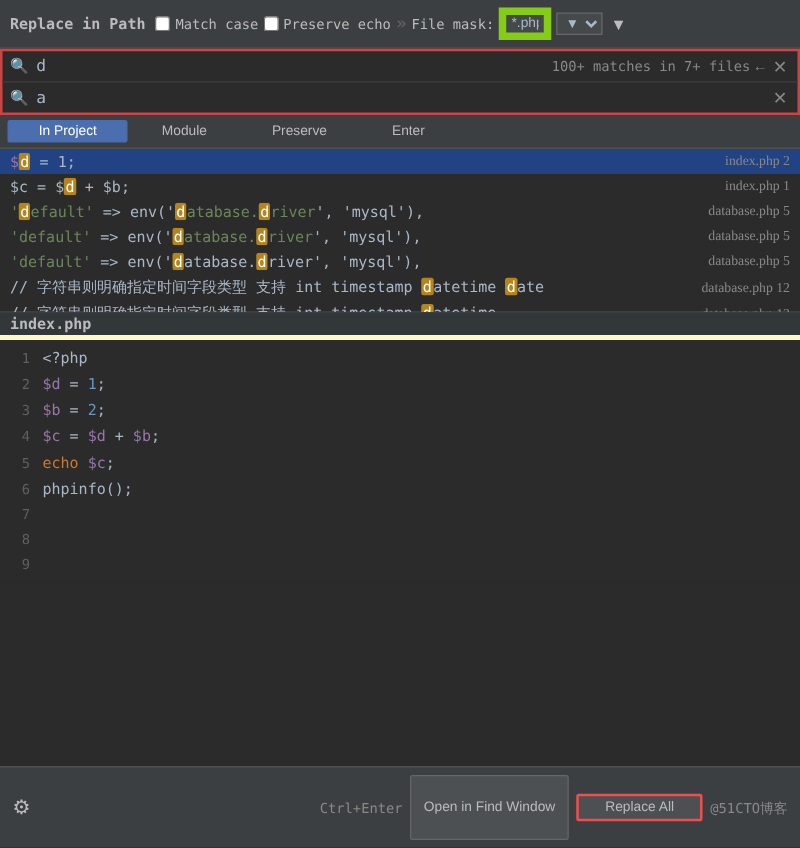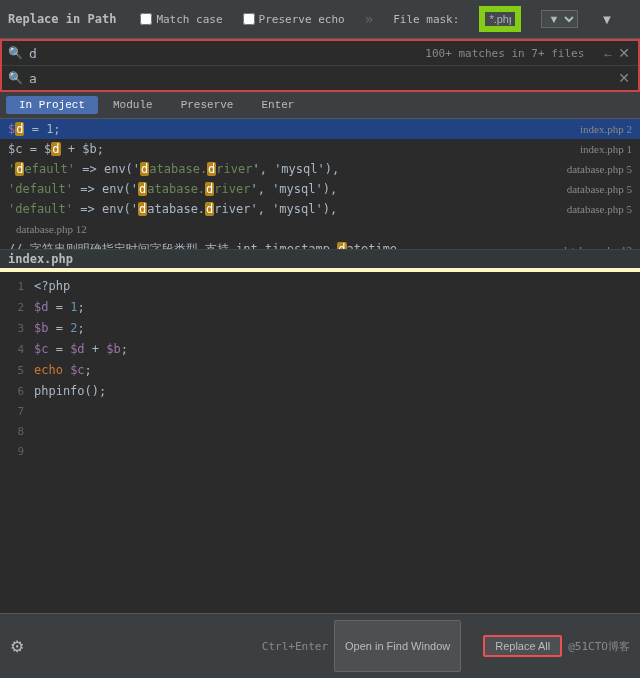--- a/index.html
+++ b/index.html
@@ -12,21 +12,21 @@
       color: #a9b7c6;
       overflow: hidden;
     }
 
     
     .toolbar {
       background: #3c3f41;
       padding: 6px 8px;
       display: flex;
       align-items: center;
-      gap: 20px;
+      gap: 4px;
       border-bottom: 1px solid #555;
     }
     .toolbar-title {
       color: #bbb;
       font-size: 12px;
       font-weight: bold;
       margin-right: 4px;
     }
     .checkbox-group {
       display: flex;
@@ -98,21 +98,21 @@
       border: none;
       outline: none;
       color: #a9b7c6;
       font-size: 13px;
       font-family: inherit;
       flex: 1;
     }
     .match-count {
       color: #888;
       font-size: 11px;
-      margin-right: 16px;
+      margin-right: 0;
       text-align: right;
     }
     .arrow-btn {
       background: none;
       border: none;
       color: #888;
       cursor: pointer;
       font-size: 12px;
       padding: 0 2px;
     }
@@ -128,28 +128,27 @@
     
     .scope-tabs {
       background: #3c3f41;
       display: flex;
       align-items: center;
       padding: 4px 6px;
       gap: 2px;
       border-bottom: 1px solid #555;
     }
     .scope-tab {
-      padding: 2px 12px;
+      padding: 2px 24px;
       font-size: 11px;
       cursor: pointer;
       border: 1px solid transparent;
       border-radius: 2px;
       color: #bbb;
       background: none;
-      font-family: Liberation Mono, monospace;
     }
     .scope-tab.active {
       background: #4b6eaf;
       color: #fff;
       border: 1px solid #4b6eaf;
     }
     .result-row {
       display: flex;
       align-items: center;
       padding: 2px 8px;
@@ -255,24 +254,23 @@
       font-size: 11px;
       padding: 19px 10px;
       cursor: pointer;
       border-radius: 2px;
     }
     .replace-all-btn {
       background: #4c5052;
       border: 2px solid #f04f4f;
       color: #bbb;
       font-size: 11px;
-      padding: 3px 10px;
+      padding: 3px 21px;
       cursor: pointer;
       border-radius: 2px;
-      margin-left: 16px;
     }
     .watermark {
       color: #888;
       font-size: 11px;
     }
 
     .results-section {
       max-height: 130px;
       overflow-y: auto;
     }
@@ -351,20 +349,23 @@
     </span>
     <span class="result-file">database.php 5</span>
   </div>
   <div class="result-row">
     <span class="result-code">
       <span style="color:#6a8759">'default'</span><span style="color:#a9b7c6">   =&gt; env('<span style="background:#b5841b;color:#fff;border-radius:2px;padding:0 1px;">d</span>atabase.<span style="background:#b5841b;color:#fff;border-radius:2px;padding:0 1px;">d</span>river', 'mysql'),</span>
     </span>
     <span class="result-file">database.php 5</span>
   </div>
   <div class="result-row">
+    <span class="result-code">
+      <span style="color:#a9b7c6">// 字符串则明确指定时间字段类型 支持 int timestamp <span style="background:#b5841b;color:#fff;border-radius:2px;padding:0 1px;">d</span>atetime <span style="background:#b5841b;color:#fff;border-radius:2px;padding:0 1px;">d</span>ate</span>
+    </span>
     <span class="result-file">database.php 12</span>
   </div>
   <div class="result-row">
     <span class="result-code">
       <span style="color:#a9b7c6">// 字符串则明确指定时间字段类型 支持 int timestamp <span style="background:#b5841b;color:#fff;border-radius:2px;padding:0 1px;">d</span>atetime...</span>
     </span>
     <span class="result-file">database.php 12</span>
   </div>
 </div>
 

